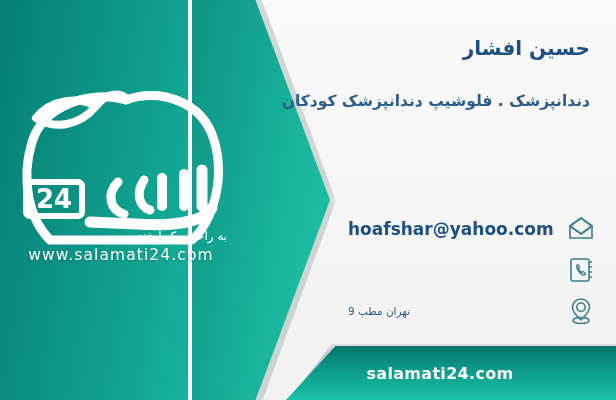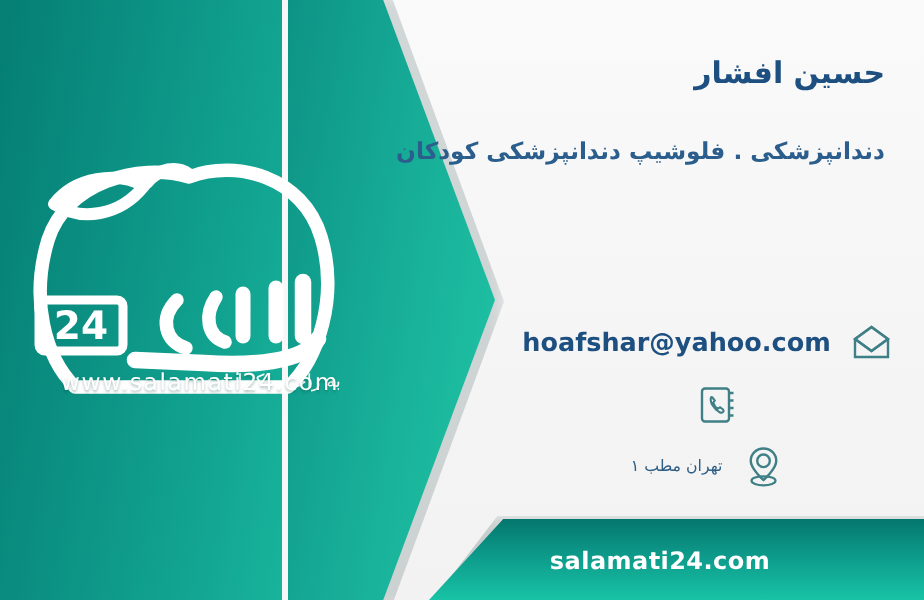--- a/index.html
+++ b/index.html
@@ -54,28 +54,28 @@
   
   .chev-gap{
     position:absolute;left:188px;top:-4px;
     width:132px;height:410px;
     background:#f7f7f7;
     clip-path:polygon(0 0, 30% 0, 84% 50%, 30% 100%, 0 100%);
   }
 
   
   .logo{
-    position:absolute;left:6px;top:100px;
+    position:absolute;left:6px;top:82px;
     width:246px;height:186px;
     color:#701a75;
   }
   .logo svg{display:block;width:100%;height:100%;}
   .logo-url{
     position:absolute;left:16px;top:246px;
-    width:210px;text-align:right;
+    width:210px;text-align:center;
     color:#ffffff;
     font-size:15.5px;letter-spacing:1.1px;
     font-family:"DejaVu Sans","Liberation Sans",sans-serif;
     direction:ltr;
     text-shadow:0 1px 2px rgba(0,60,55,.35);
   }
 
   
   .name{
     position:absolute;right:26px;top:36px;
@@ -104,21 +104,21 @@
 
   
   .contact{
     position:absolute;right:18px;top:208px;
     width:250px;
     direction:rtl;
   }
   .c-row{
     display:flex;
     align-items:center;
-    justify-content:center;
+    justify-content:space-between;
     gap:10px;
     height:41px;
   }
   .c-icon{
     width:34px;height:34px;
     flex:0 0 34px;
     color:#3f7f86;
     display:flex;align-items:center;justify-content:center;
   }
   .c-icon svg{display:block;width:30px;height:30px;}
@@ -191,21 +191,21 @@
 
       <rect x="20" y="100" width="56" height="34" rx="4" stroke="#ffffff" stroke-width="6" fill="none"></rect>
       <text x="48" y="126" fill="#ffffff" font-size="26" font-weight="bold" font-family="DejaVu Sans, sans-serif" text-anchor="middle">24</text>
 
       <text x="176" y="158" fill="#ffffff" font-size="12" font-family="DejaVu Sans, sans-serif" text-anchor="middle">به راحتی یک لبخند</text>
     </svg>
   </div>
   <div class="logo-url">www.salamati24.com</div>
 
   <div class="name">حسین افشار</div>
-  <div class="subtitle-1">دندانپزشکی . فلوشیپ دندانپزشکی کودکان</div>
+  <div class="subtitle-1">دندانپزشک . فلوشیپ دندانپزشک کودکان</div>
 
   <div class="contact">
 
     <div class="c-row">
       <span class="c-icon">
         <svg viewBox="0 0 30 30" fill="none" xmlns="http://www.w3.org/2000/svg">
           <path d="M4 24 L4 12 L15 4 L26 12 L26 24 Z" stroke="#3f7f86" stroke-width="1.6" fill="none"></path>
           <path d="M4 12 L15 20 L26 12" stroke="#3f7f86" stroke-width="1.6" fill="none"></path>
           <path d="M15 4 L26 12 L15 20 L4 12 Z" stroke="#3f7f86" stroke-width="1.6" fill="none"></path>
         </svg>
@@ -225,21 +225,21 @@
     </div>
 
     <div class="c-row">
       <span class="c-icon">
         <svg viewBox="0 0 30 30" fill="none" xmlns="http://www.w3.org/2000/svg">
           <path d="M15 3 C10 3 6.5 6.8 6.5 11.3 C6.5 16.5 15 24 15 24 C15 24 23.5 16.5 23.5 11.3 C23.5 6.8 20 3 15 3 Z" stroke="#3f7f86" stroke-width="1.6" fill="none"></path>
           <circle cx="15" cy="11.2" r="4.2" stroke="#3f7f86" stroke-width="1.6" fill="none"></circle>
           <ellipse cx="15" cy="24.5" rx="8" ry="3" stroke="#3f7f86" stroke-width="1.5" fill="none"></ellipse>
         </svg>
       </span>
-      <span class="c-text fa">تهران مطب ۱</span>
+      <span class="c-text fa">تهران مطب 9</span>
     </div>
 
   </div>
 
   <div class="bottom-shadow"></div>
   <div class="bottom-bar">
     <span class="bottom-text">salamati24.com</span>
   </div>
 
 </div>

